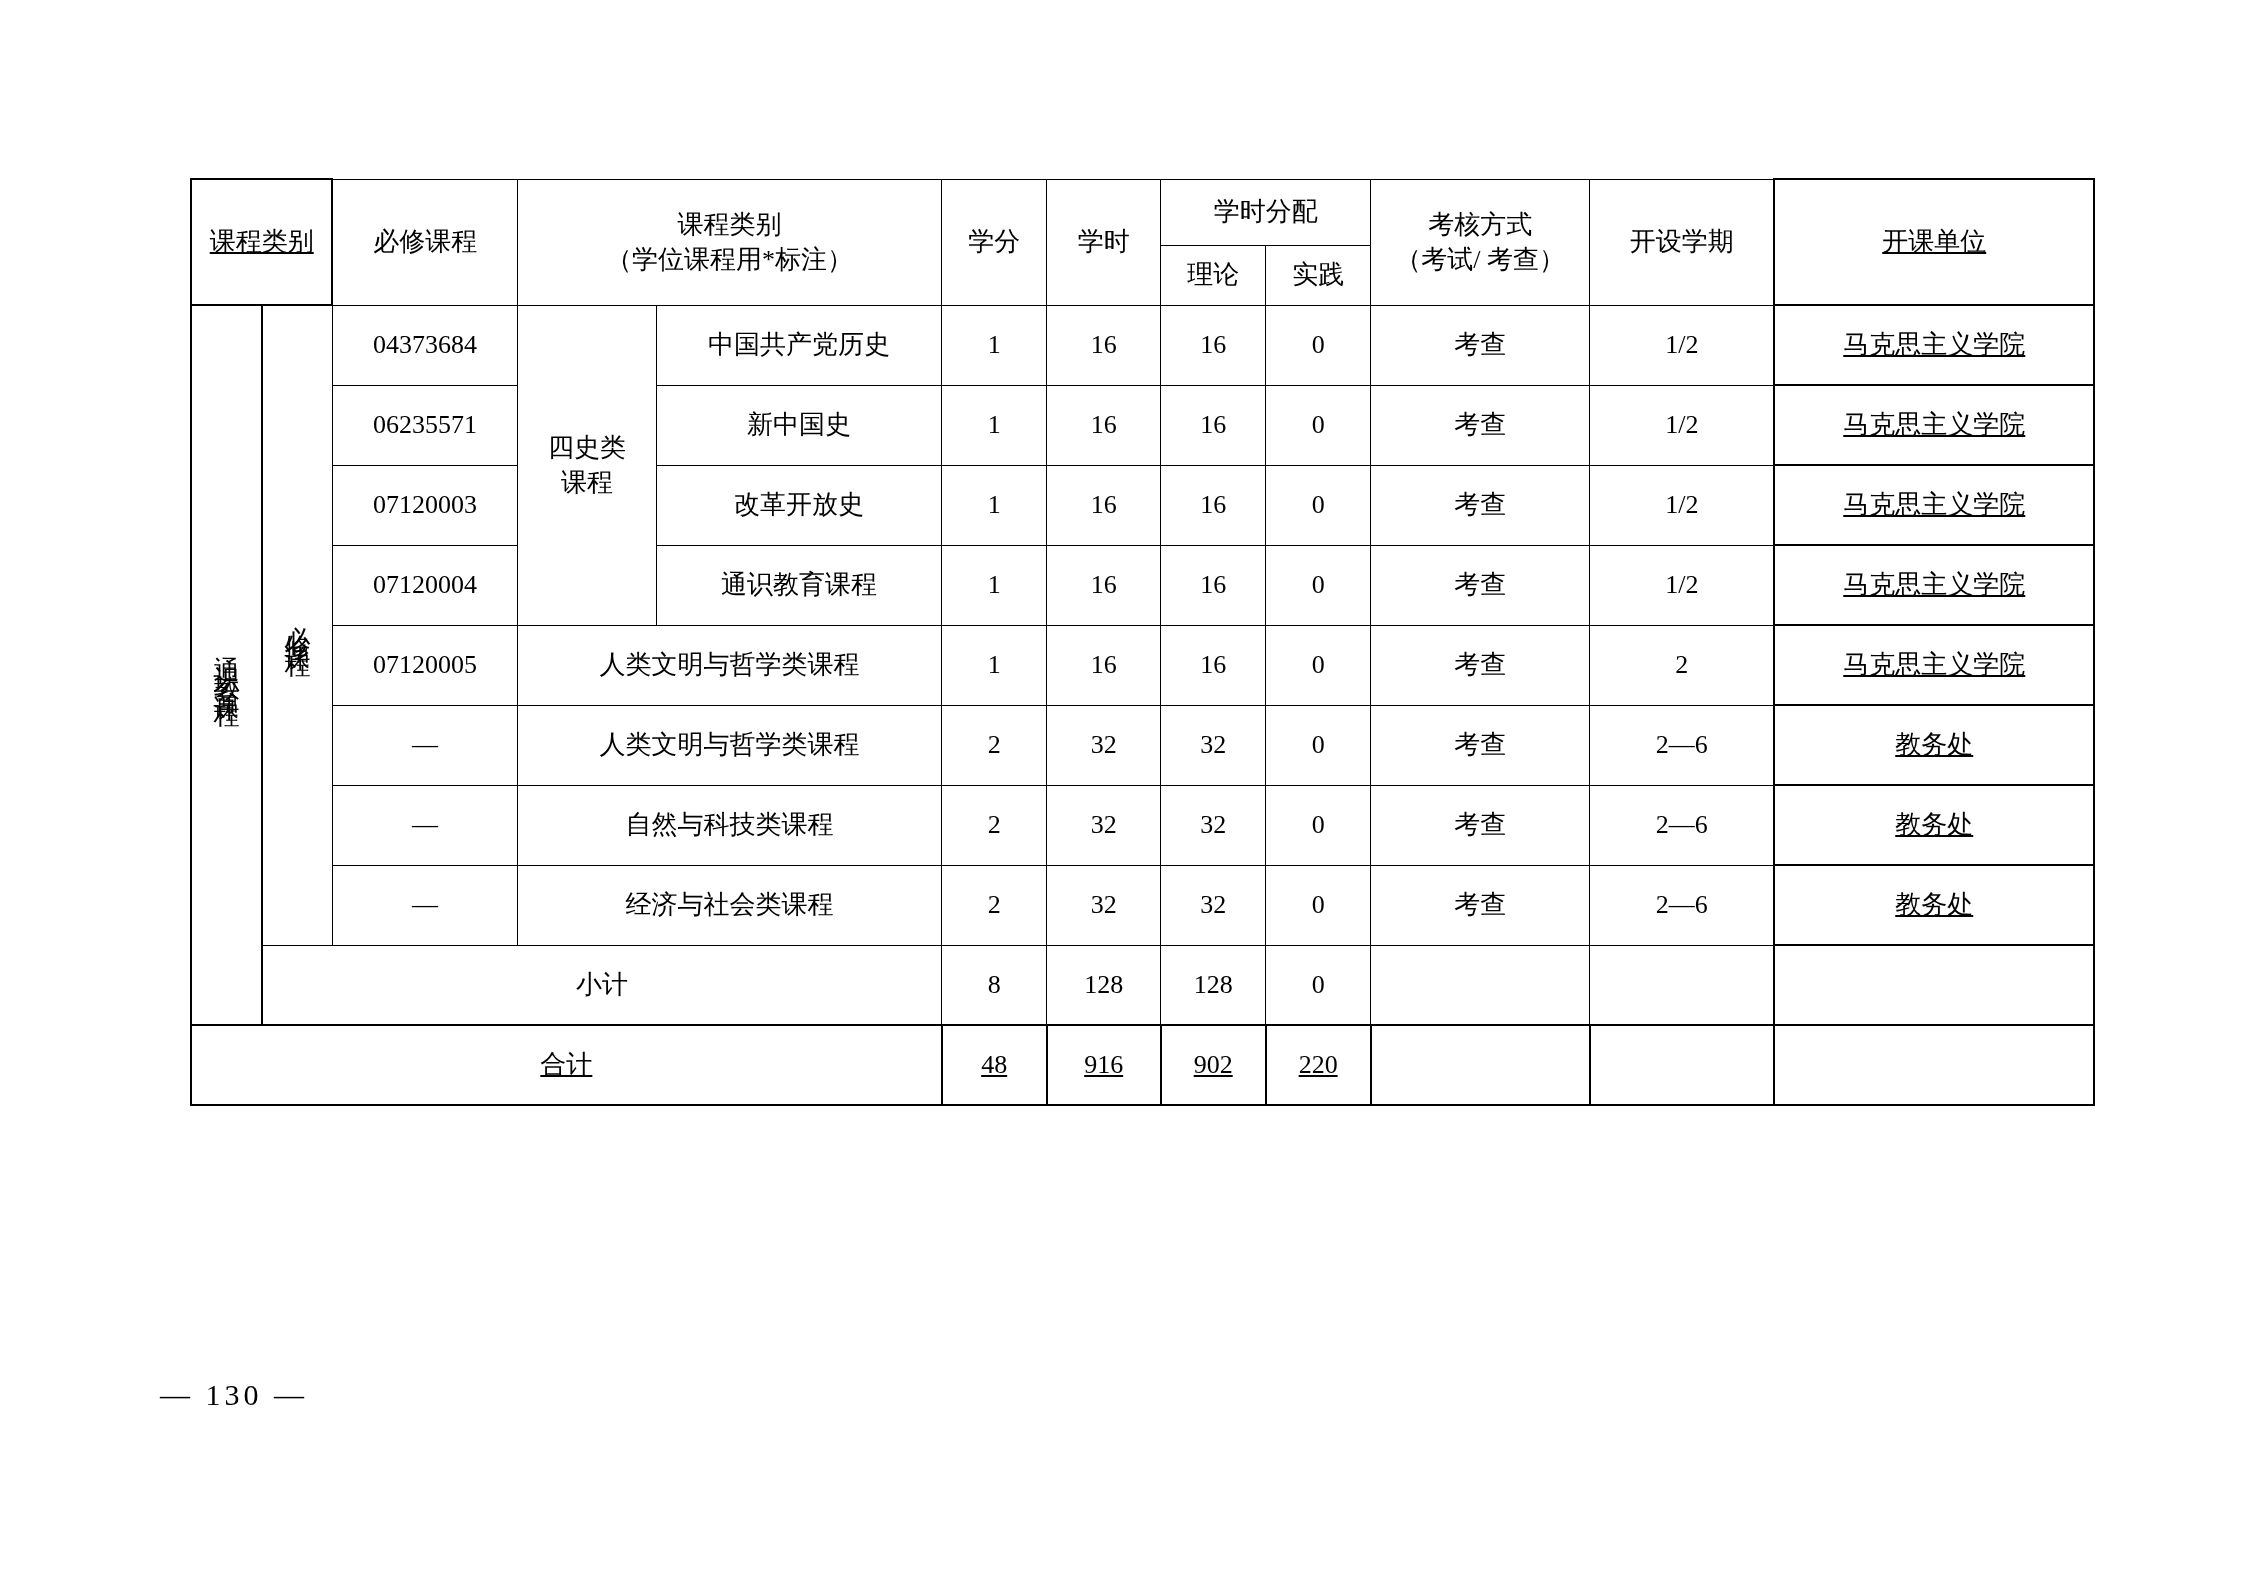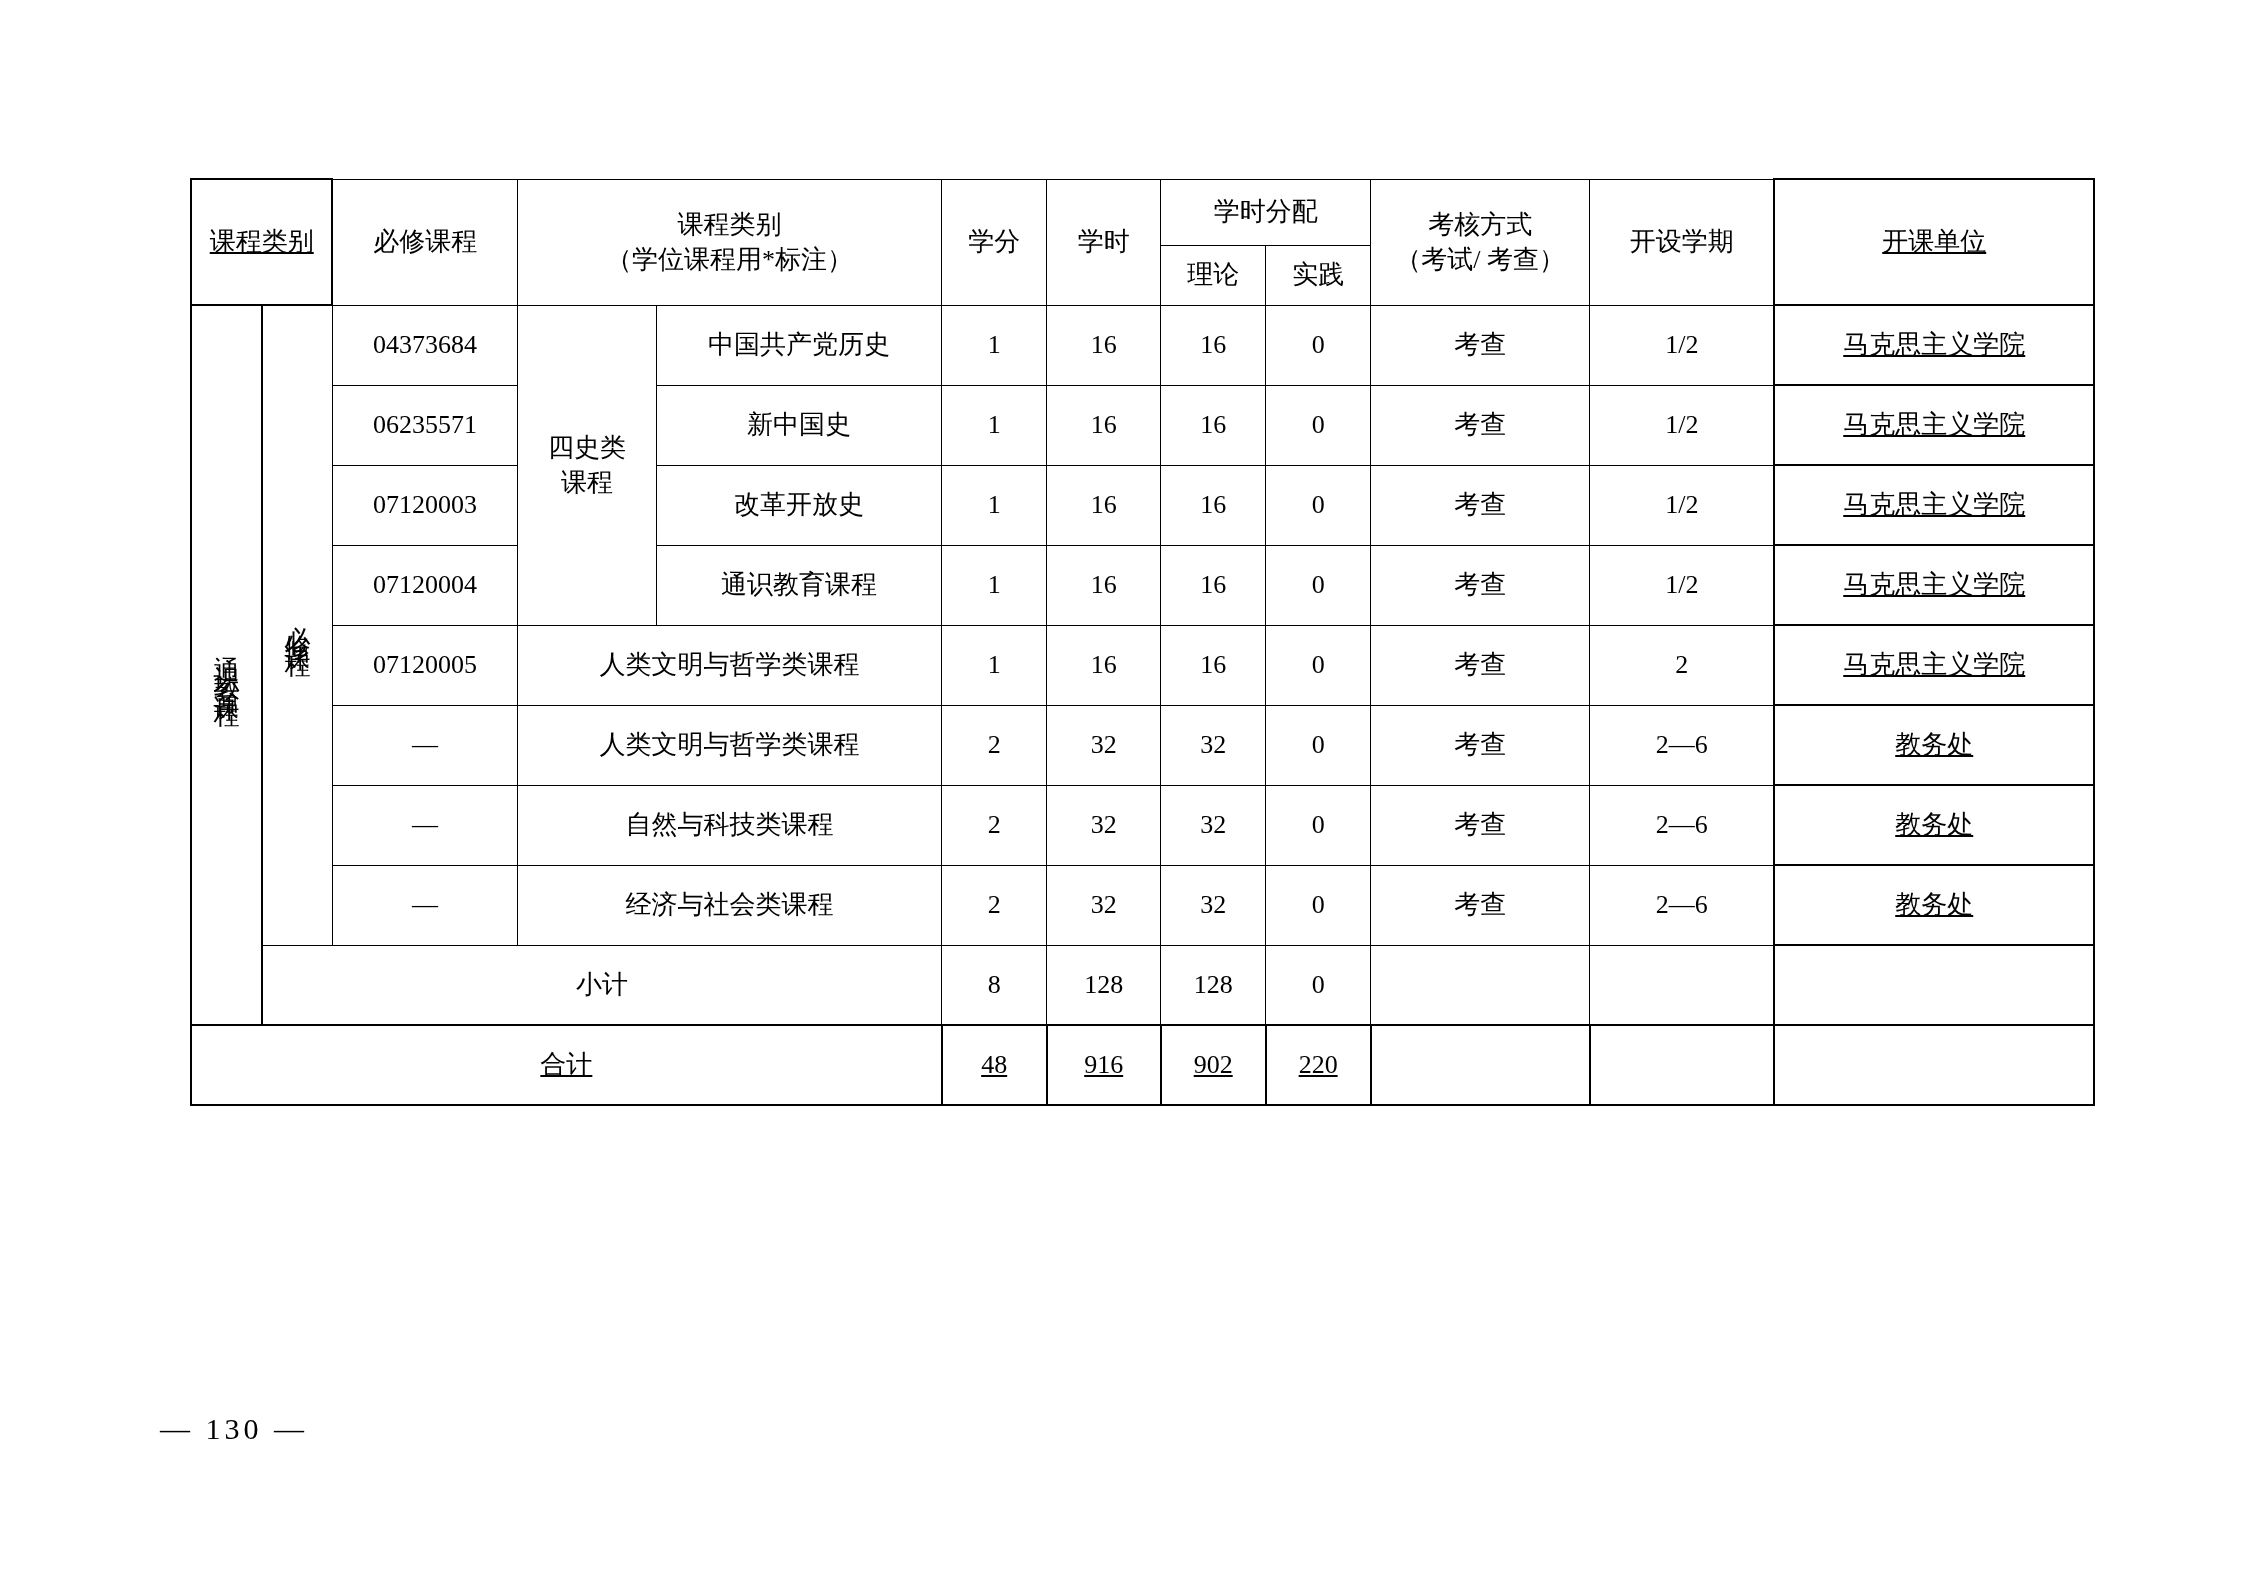--- a/index.html
+++ b/index.html
@@ -87,21 +87,21 @@
   col.c-hours     { width: 100px; }
   col.c-theory    { width: 92px; }
   col.c-practice  { width: 92px; }
   col.c-assess    { width: 192px; }
   col.c-term      { width: 162px; }
   col.c-dept      { width: 280px; }
 
   .page-number {
     position: absolute;
     left: 160px;
-    top: 1412px;
+    top: 1378px;
     font-size: 30px;
     letter-spacing: 4px;
     font-family: "Liberation Serif", "DejaVu Serif", serif;
   }
   .hdr-sub {
     height: 50px;
     font-size: 26px;
   }
 </style>
 </head>

